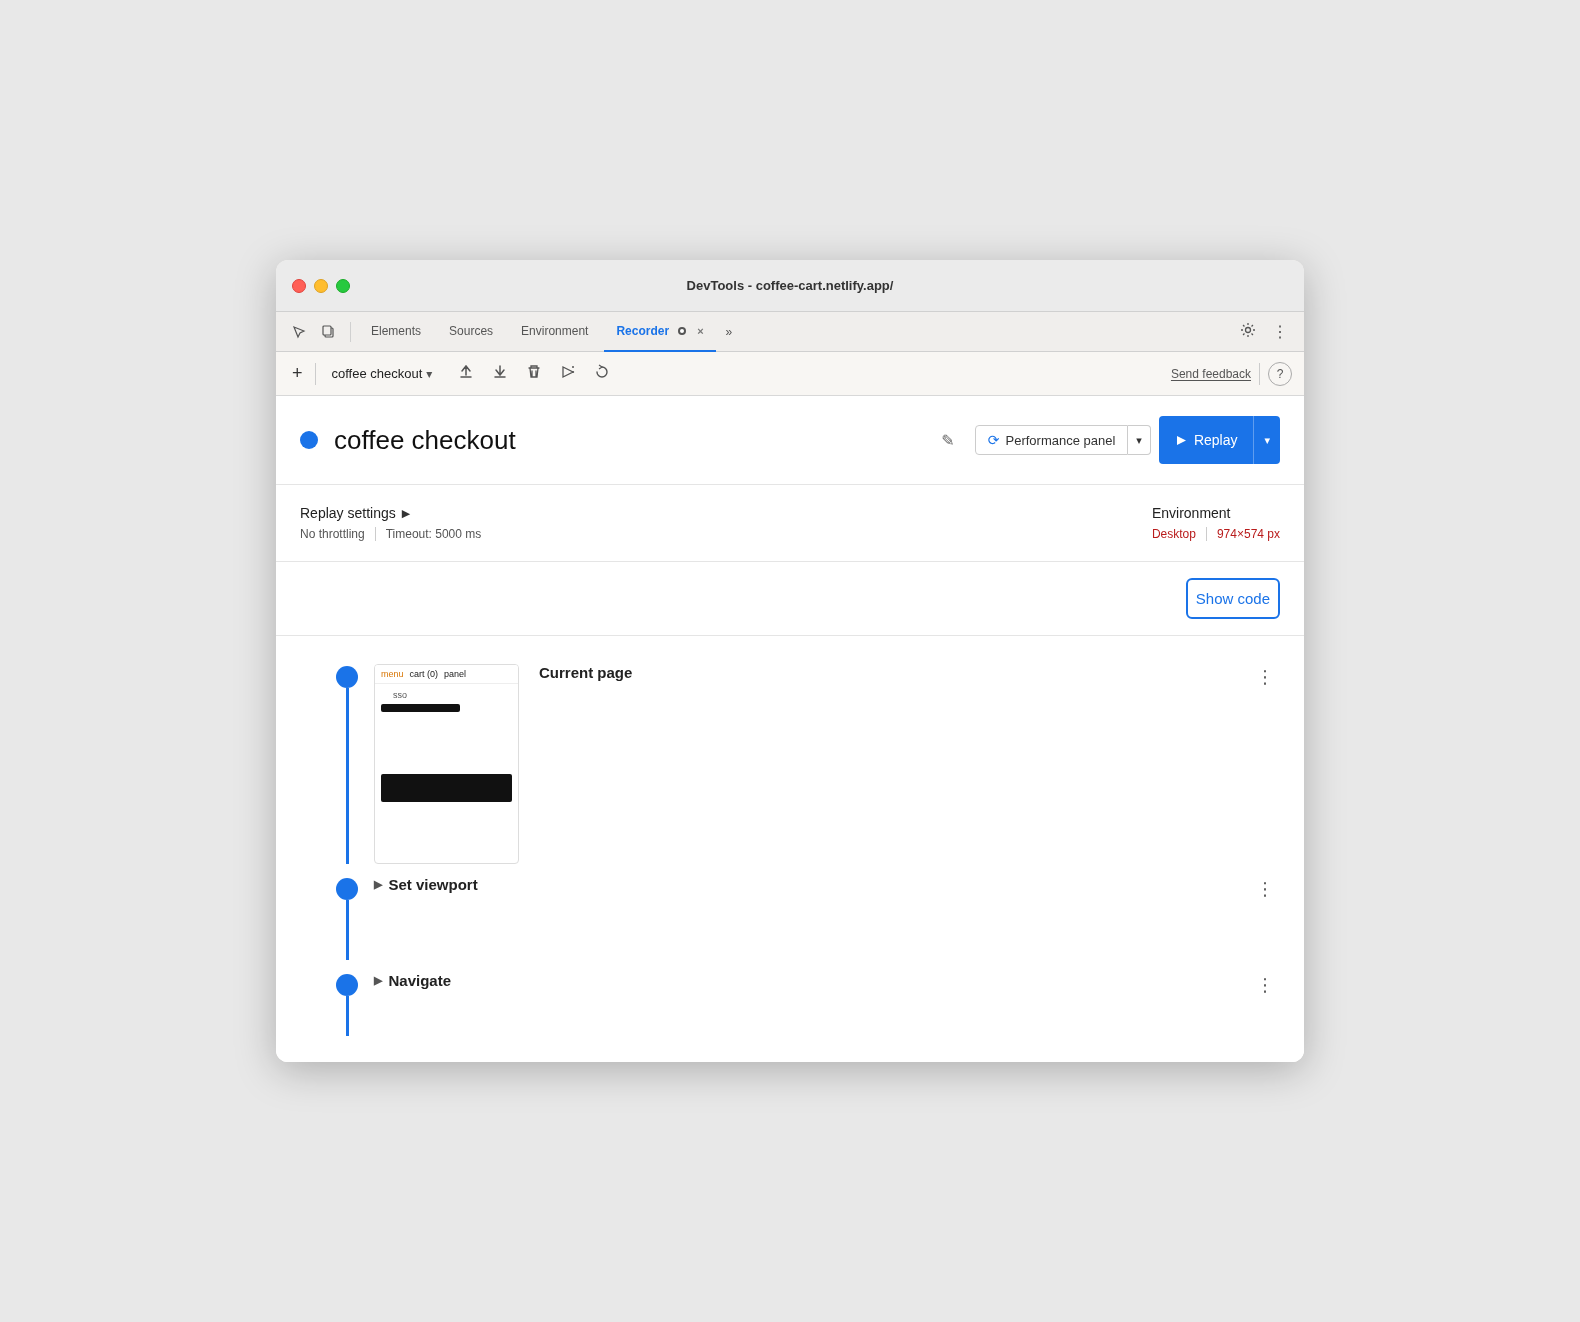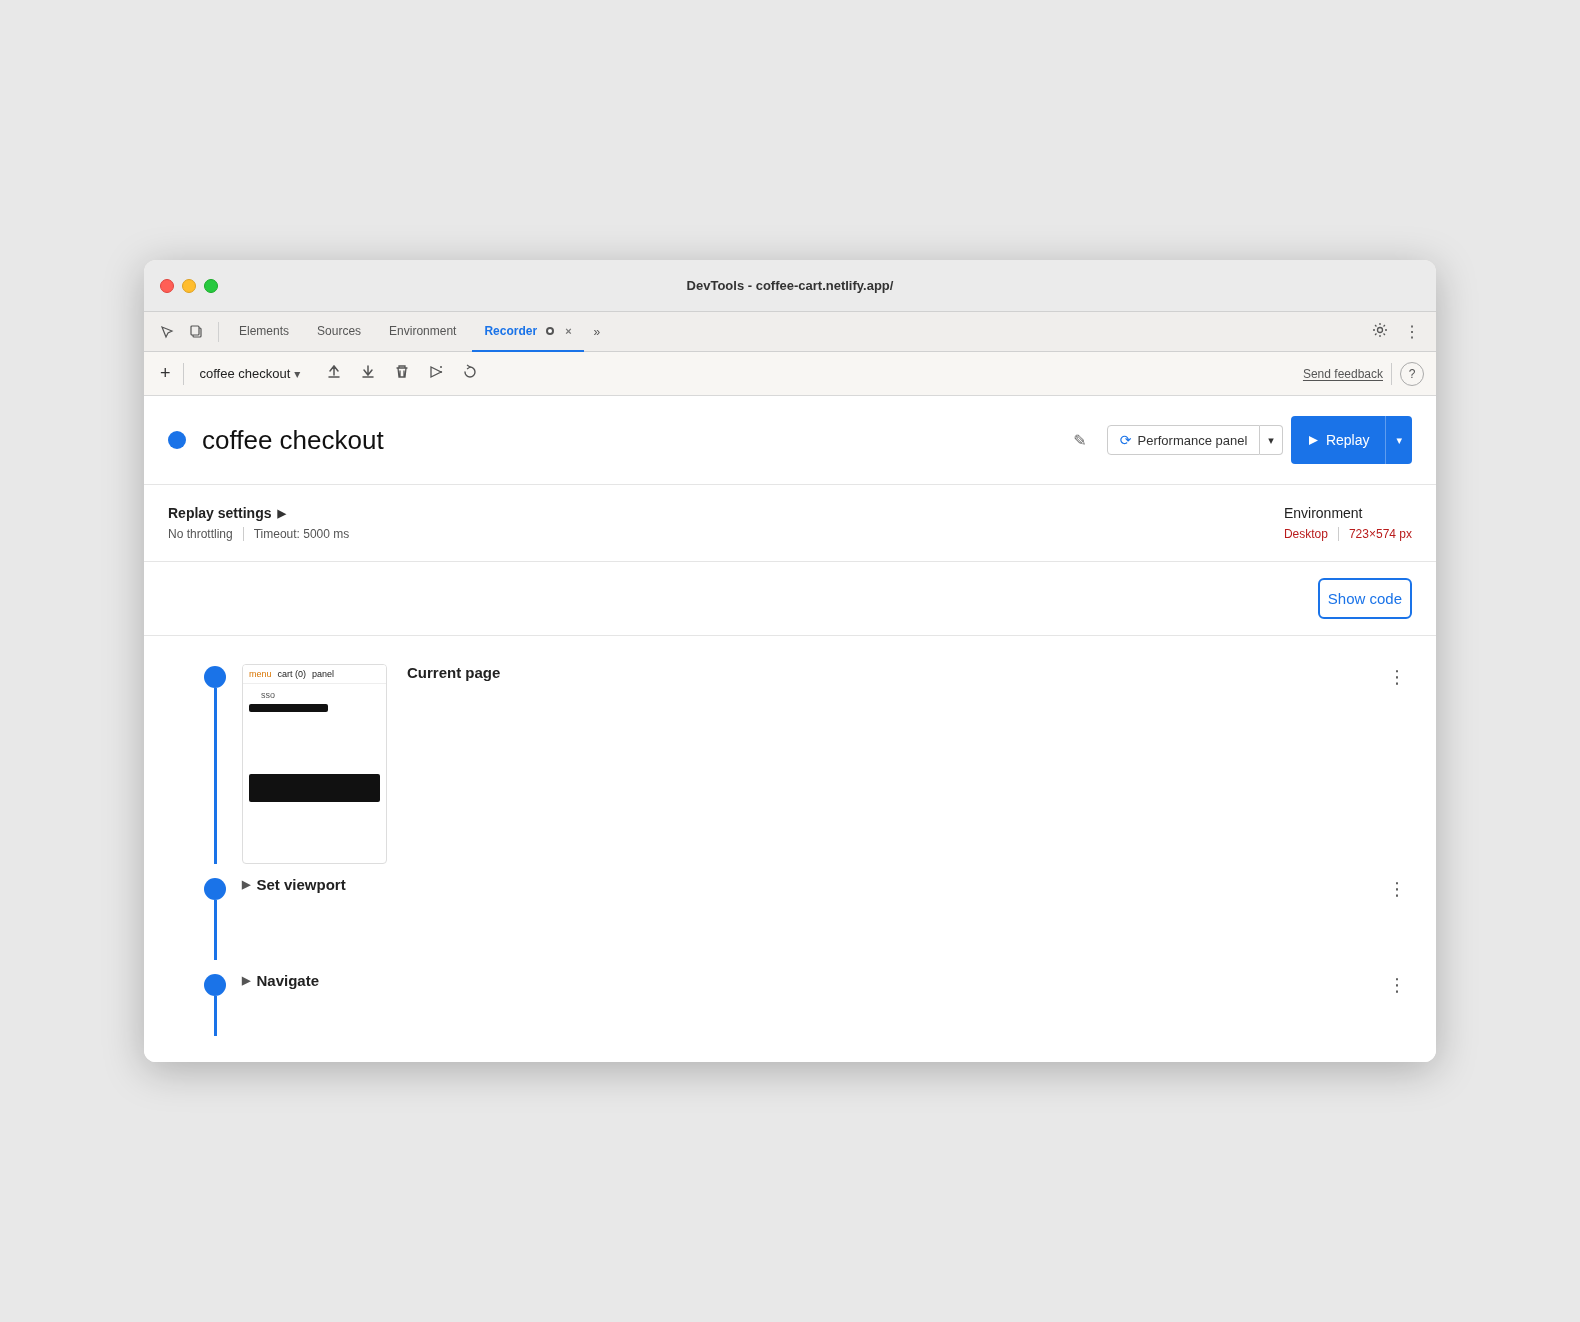--- a/index.html
+++ b/index.html
@@ -5,21 +5,21 @@
     * { box-sizing: border-box; margin: 0; padding: 0; }
     body {
       background: #e8e8e8;
       display: flex;
       justify-content: center;
       align-items: center;
       min-height: 100vh;
       font-family: -apple-system, BlinkMacSystemFont, 'Helvetica Neue', Arial, sans-serif;
     }
     .window {
-      width: 1292px;
+      width: 1028px;
       background: #f5f2ef;
       border-radius: 12px;
       box-shadow: 0 8px 40px rgba(0,0,0,0.25);
       overflow: hidden;
     }
     
     .title-bar {
       background: #ebebeb;
       height: 52px;
       display: flex;
@@ -293,21 +293,21 @@
     .settings-section {
       padding: 20px 24px;
       border-bottom: 1px solid #e5e5e5;
       display: flex;
       justify-content: space-between;
     }
     .settings-left {}
     .settings-right {}
     .settings-title {
       font-size: 14px;
-      font-weight: 700;
+      font-weight: 400;
       color: #222;
       display: flex;
       align-items: center;
       gap: 6px;
       margin-bottom: 6px;
     }
     .settings-title-arrow {
       font-size: 11px;
       color: #333;
     }
@@ -605,21 +605,21 @@
           <span>No throttling</span>
           <span class="settings-pipe"></span>
           <span>Timeout: 5000 ms</span>
         </div>
       </div>
       <div class="settings-right">
         <div class="env-title">Environment</div>
         <div class="env-details">
           <span>Desktop</span>
           <span class="settings-pipe"></span>
-          <span>723×574 px</span>
+          <span>974×574 px</span>
         </div>
       </div>
     </div>
 
     <div class="show-code-section">
       <button class="show-code-btn">Show code</button>
     </div>
 
     <div class="steps-section">
 

